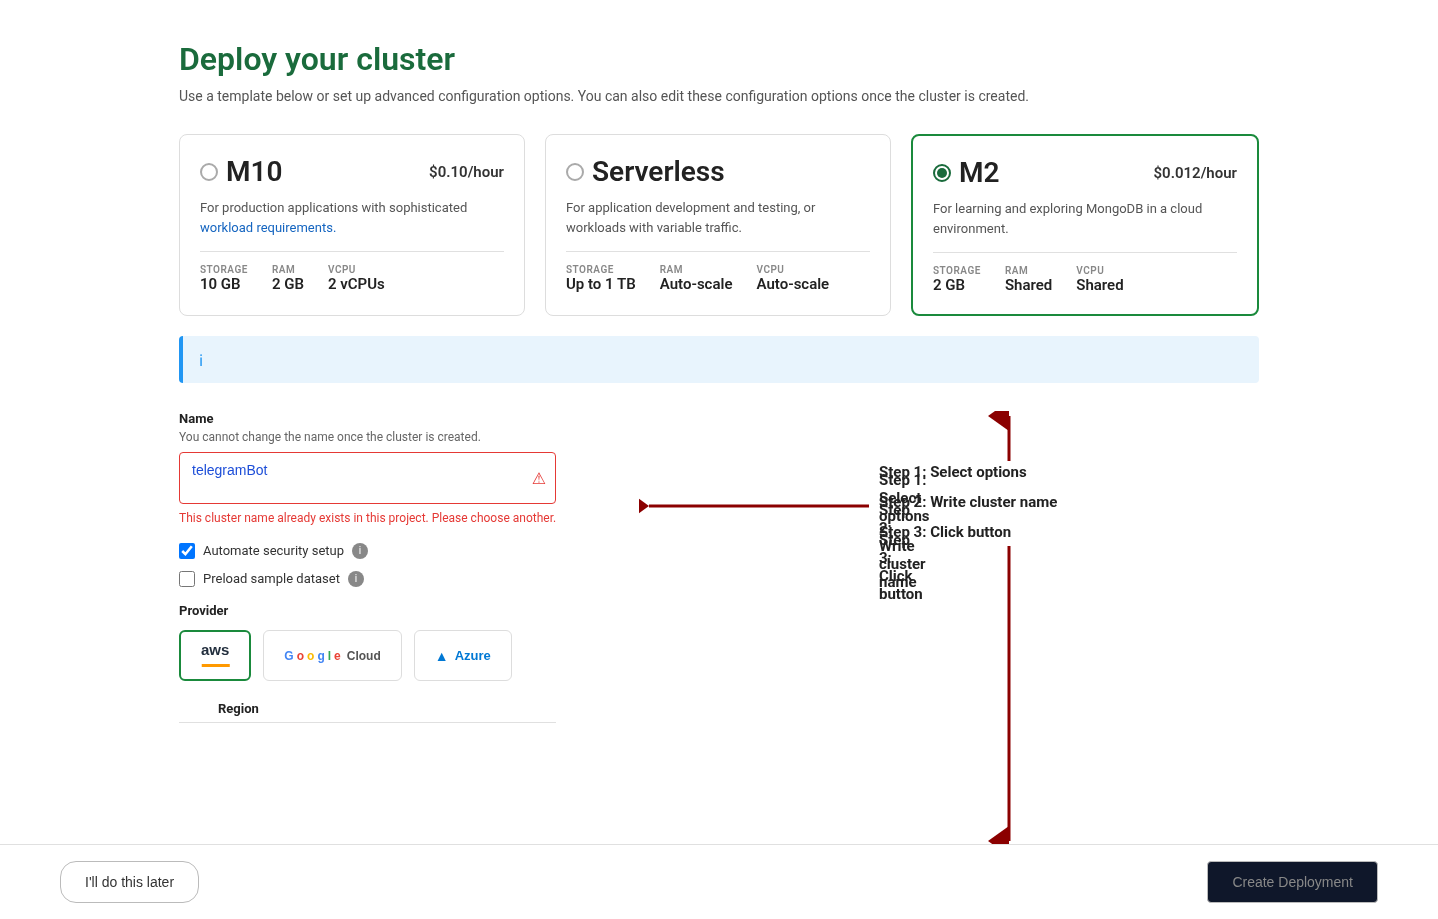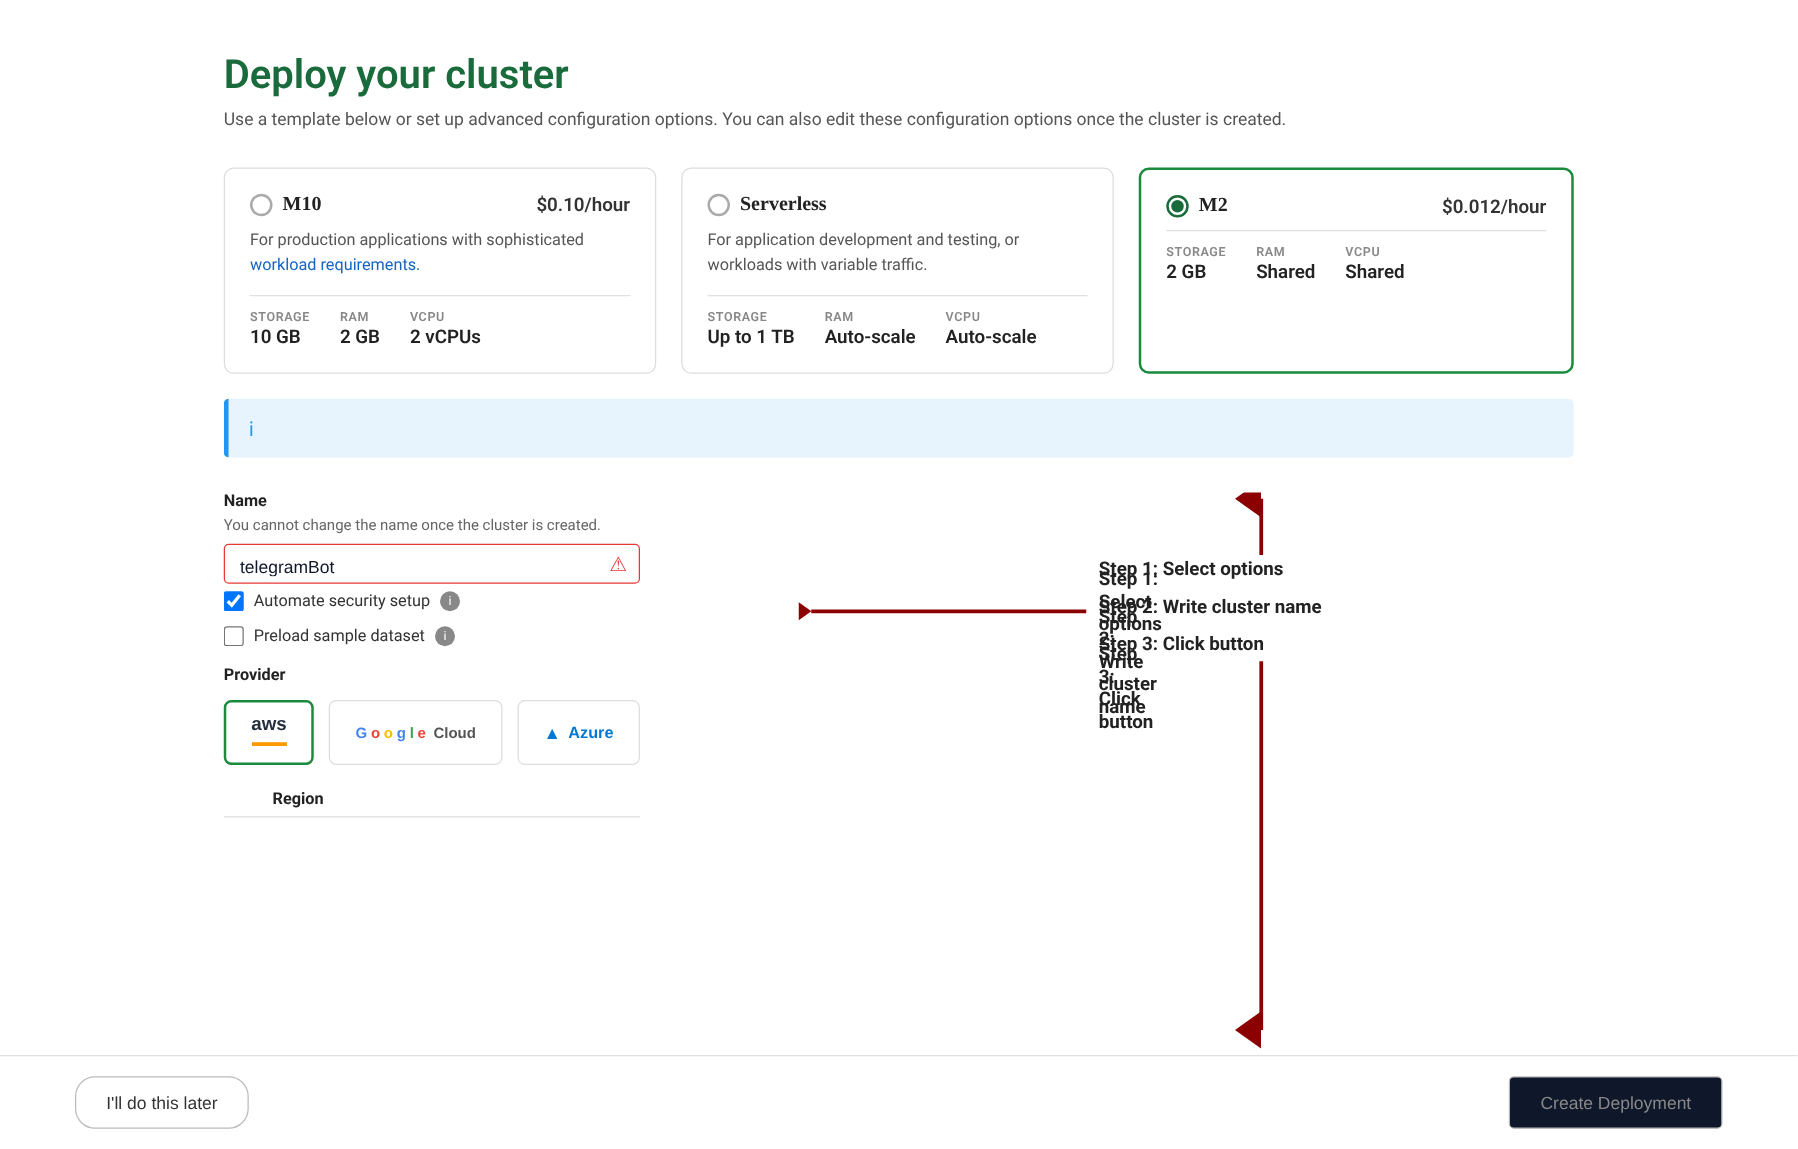--- a/index.html
+++ b/index.html
@@ -44,26 +44,25 @@
       border: 2px solid #1a8a3c;
     }
     .card-header {
       display: flex;
       justify-content: space-between;
       align-items: center;
       margin-bottom: 10px;
     }
     .card-name {
       display: flex;
-      align-items: flex-end;
+      align-items: center;
       gap: 8px;
-      font-size: 16px;
+      font-size: 28px;
       font-weight: 600;
       color: #222;
-      font-family: Liberation Serif, serif;
     }
     .card-price {
       font-size: 15px;
       font-weight: 600;
       color: #333;
     }
     .card-desc {
       font-size: 13px;
       color: #555;
       margin-bottom: 14px;
@@ -152,26 +151,26 @@
       font-size: 12px;
       color: #666;
       margin-bottom: 8px;
     }
     .text-input-wrapper {
       position: relative;
       margin-bottom: 6px;
     }
     .text-input {
       width: 100%;
-      padding: 9px 36px 5px 12px;
+      padding: 9px 36px 25px 12px;
       border: 1.5px solid #1565c0;
       border-radius: 4px;
       font-size: 14px;
       outline: none;
-      color: #0f172a;
+      color: #1d4ed8;
     }
     .text-input.error {
       border-color: #e53935;
     }
     .input-error-icon {
       position: absolute;
       right: 10px;
       top: 50%;
       transform: translateY(-50%);
       color: #e53935;
@@ -376,20 +375,21 @@
     </div>
 
     <div class="cluster-card selected">
       <div class="card-header">
         <div class="card-name">
           <span class="radio-circle checked"></span>
           <span>M2</span>
         </div>
         <span class="card-price">$0.012/hour</span>
       </div>
+      <p class="card-desc">For learning and exploring MongoDB in a cloud environment.</p>
       <hr class="card-divider">
       <div class="card-specs">
         <div class="spec-item">
           <div class="spec-label">STORAGE</div>
           <div class="spec-value">2 GB</div>
         </div>
         <div class="spec-item">
           <div class="spec-label">RAM</div>
           <div class="spec-value">Shared</div>
         </div>
@@ -406,20 +406,23 @@
   </div>
 
   <div style="display: flex; position: relative;">
 
     <div class="form-section">
       <div class="field-label">Name</div>
       <div class="field-hint">You cannot change the name once the cluster is created.</div>
       <div class="text-input-wrapper">
         <input type="text" class="text-input error" value="telegramBot" style="">
         <span class="input-error-icon">⚠</span>
+      </div>
+      <div class="error-text">
+        This cluster name already exists in this project. Please choose another.
       </div>
 
       <div class="checkbox-row">
         <input type="checkbox" class="checkbox-input" checked="" style="">
         <span>Automate security setup</span>
         <span class="info-badge">i</span>
       </div>
 
       <div class="checkbox-row">
         <input type="checkbox" class="checkbox-input" style="">

